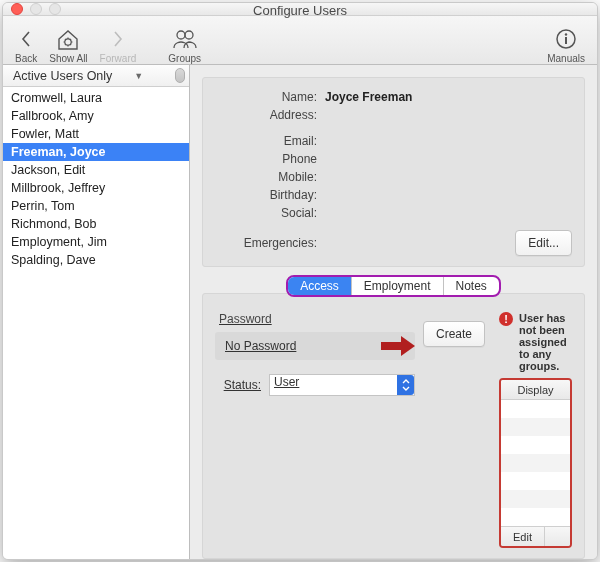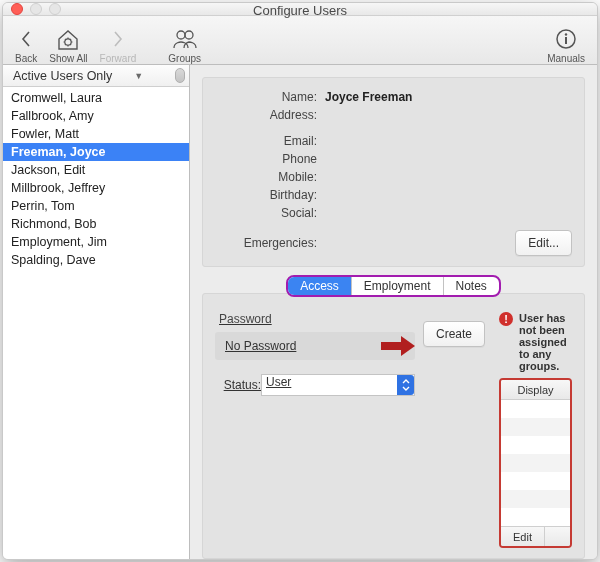--- a/index.html
+++ b/index.html
@@ -102,21 +102,21 @@
     display:flex; gap:14px;
     position:relative;
   }
   .leftcol { width:200px;text-decoration:underline;}
   .pwheading{ font-size:12px; color:#444; margin:0 0 6px 4px;}
   .pwdisp{
     background:#d9d9d9; border-radius:3px;
     height:28px; display:flex; align-items:center; justify-content:space-between;
     padding:0 8px 0 10px;
   }
-  .statusrow{ display:flex; align-items:center; gap:0; margin-top:14px;}
+  .statusrow{ display:flex; align-items:center; gap:8px; margin-top:14px;}
   .statusrow .lbl{ width:46px; text-align:right;}
   .select{
     flex:1; height:22px;
     background:#fff; border:1px solid #c4c4c4; border-radius:0;
     display:flex; justify-content:space-between;
     padding-left:4px; font-size:12px;
     position:relative;
   }
   .select .knob{
     width:17px; height:100%;

